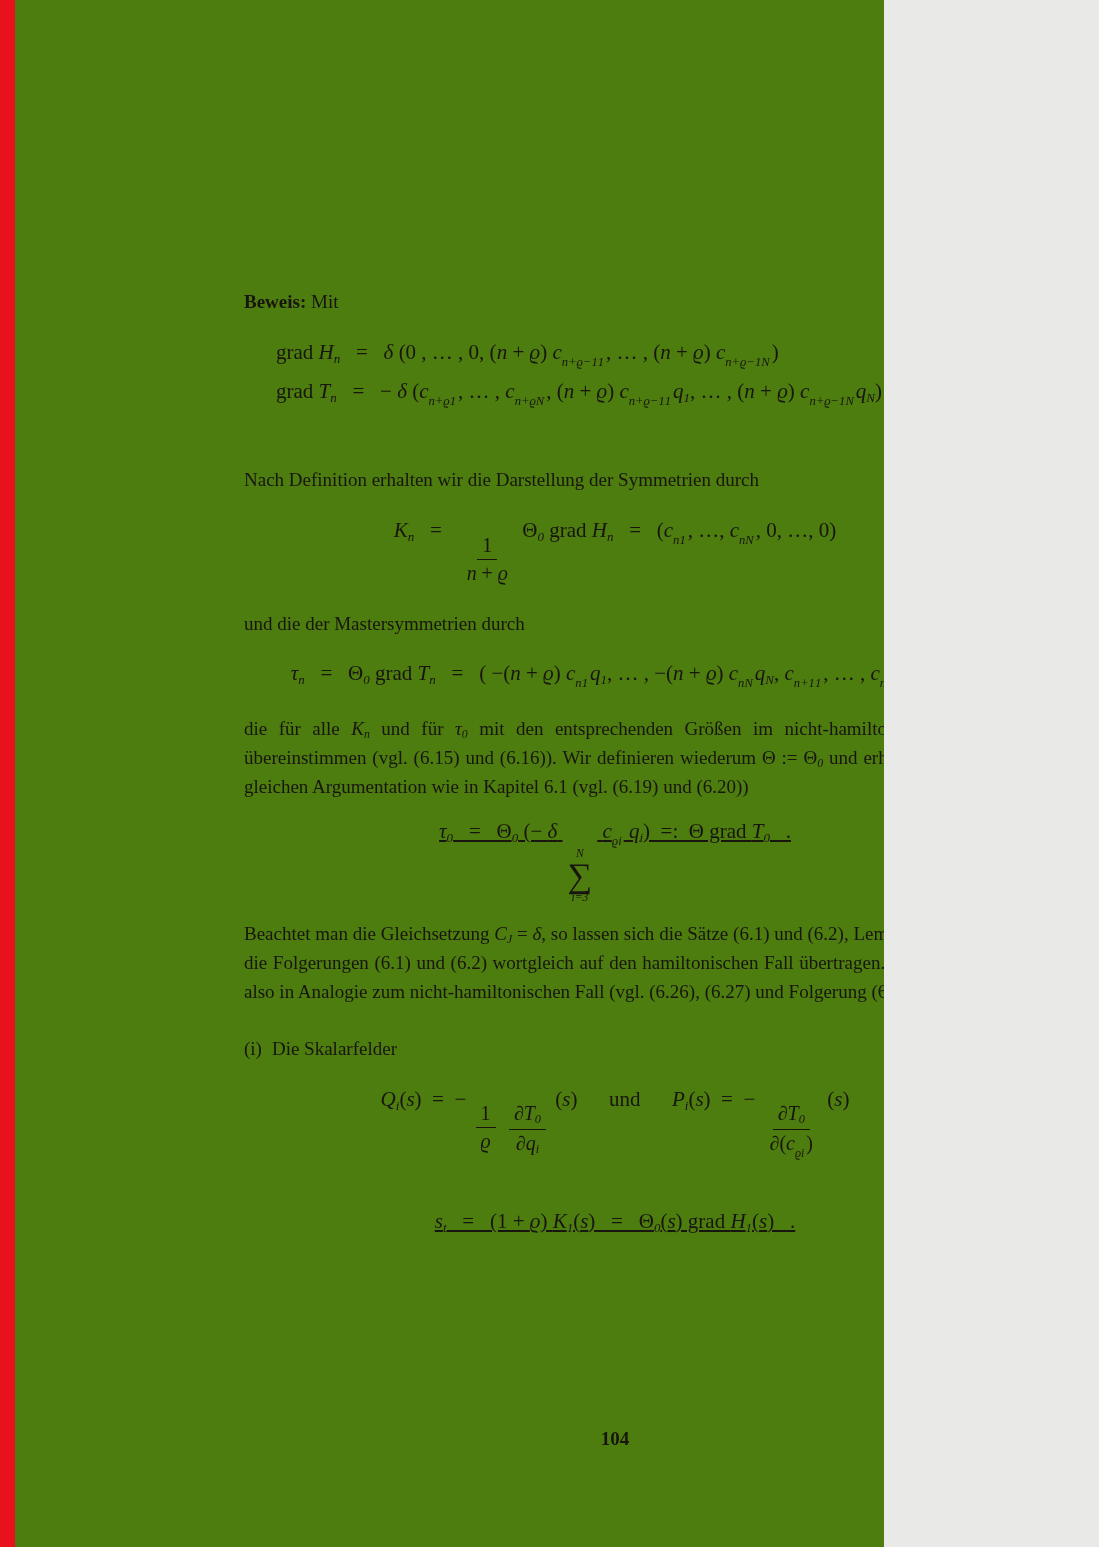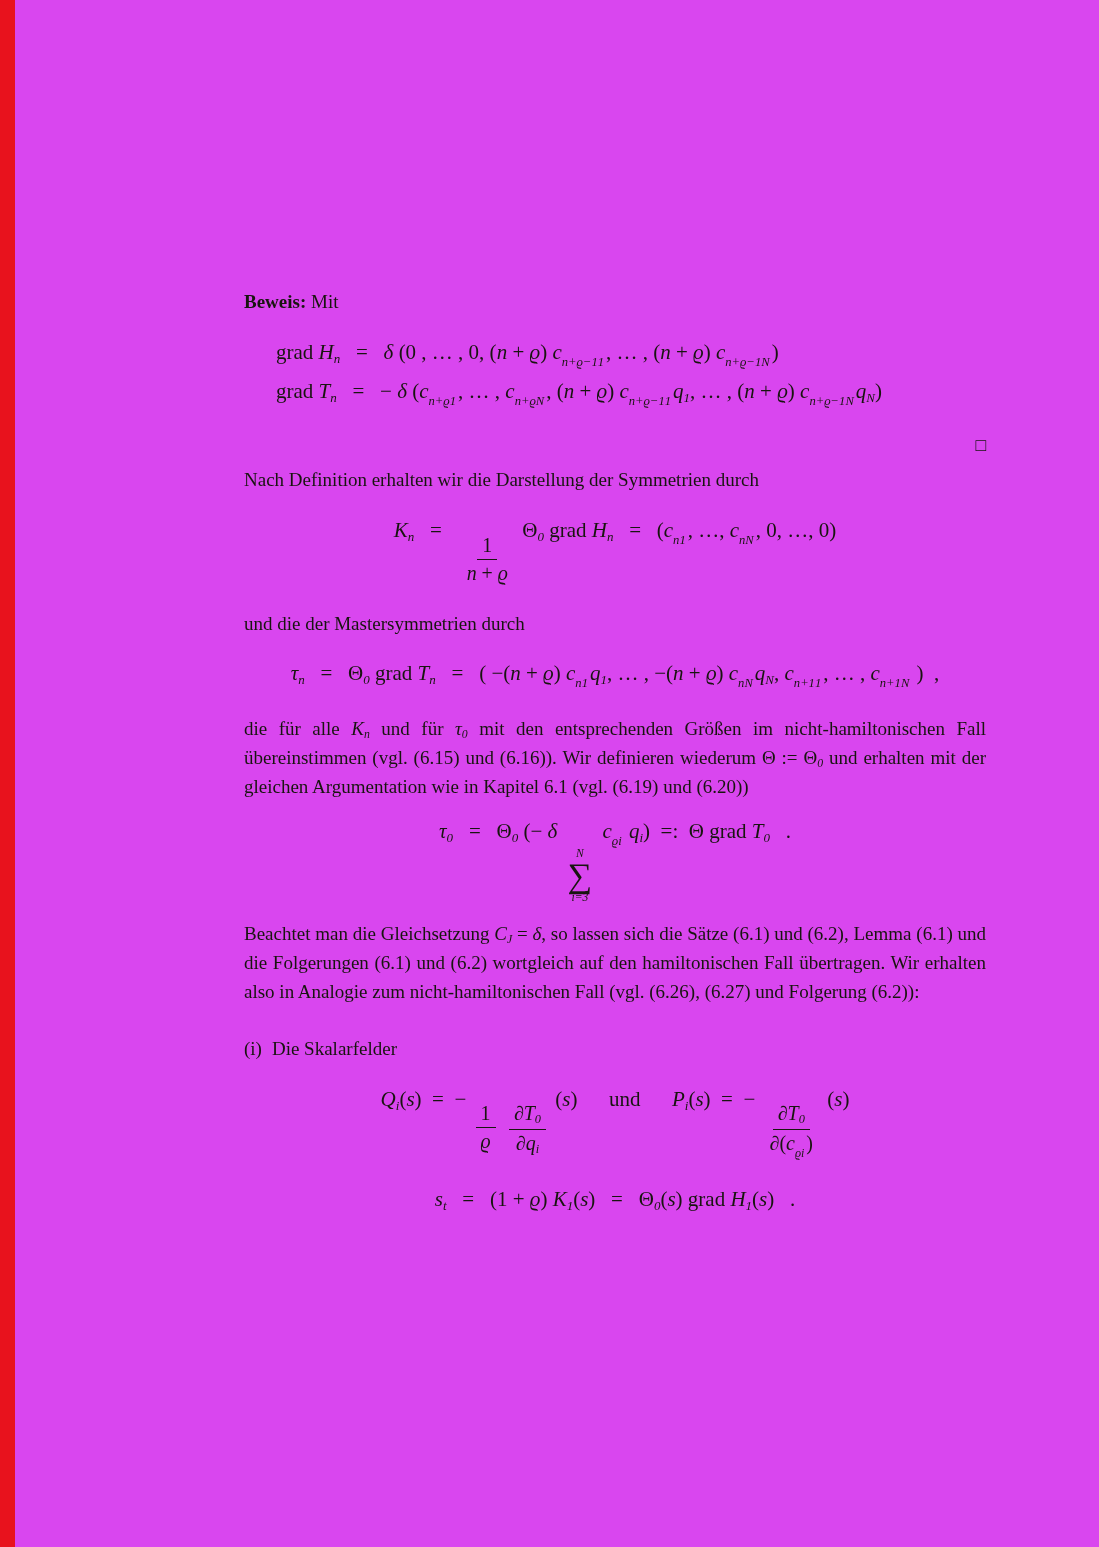--- a/index.html
+++ b/index.html
@@ -4,22 +4,22 @@
 <style>
   * { box-sizing: border-box; }
   html, body { margin: 0; padding: 0; }
   body {
     width: 1099px; height: 1547px;
     background: #e9e9e7;
     font-family: "Liberation Serif", "DejaVu Serif", serif;
   }
   .page {
     position: relative;
-    width: 1099px; height: 1547px;
-    background: #d946ef;
+    width: 884px; height: 1547px;
+    background: #4d7c0f;
     color: #18150f;
     overflow: hidden;
   }
   .scan-strip {
     position: absolute; left: 0; top: 0;
     width: 15px; height: 1547px;
     background: #e8121d;
   }
   .content {
     position: absolute; left: 244px; top: 288px; width: 742px;
@@ -55,22 +55,22 @@
   .p-karte { margin-bottom: 58px !important; }
   .p-nach { margin-bottom: 4px !important; }
   .p-master { margin-bottom: 2px !important; }
   .p-diefuer { margin-bottom: 2px !important; }
   .p-beachtet { margin-bottom: 2px !important; }
   .qed { float: right; font-size: 0.92em; font-style: normal; }
   .satz-heading { margin-top: 34px !important; font-weight: bold; text-align: left !important; }
   .item-line { margin-top: 28px !important; margin-left: 10px; text-align: left !important; }
   .item-label { margin-right: 10px; }
   .p-bilden { margin-left: 46px; margin-top: 6px; }
-  .display.tight { margin: 14px 0 16px; }
-  .display.last { margin-top: 24px; }
+  .display.tight { margin: 14px 0 16px; text-decoration: underline; }
+  .display.last { margin-top: 46px; text-decoration: underline; }
   .page-number {
     position: absolute; left: 244px; top: 1428px; width: 742px;
     text-align: center; font-weight: bold; font-size: 19px;
   }
 </style>
 </head>
 <body>
 
 <div class="page">
 
@@ -114,14 +114,15 @@
       <div class="fline"><span class="it">Q</span><sub>i</sub>(<span class="it">s</span>)  =  − <span class="frac"><span class="num">1</span><span class="den"><span class="it">ϱ</span></span></span> <span class="frac"><span class="num">∂<span class="it">T</span><sub>0</sub></span><span class="den">∂<span class="it">q</span><sub>i</sub></span></span> (<span class="it">s</span>)      und      <span class="it">P</span><sub>i</sub>(<span class="it">s</span>)  =  − <span class="frac"><span class="num">∂<span class="it">T</span><sub>0</sub></span><span class="den">∂(<span class="it">c</span><span class="ss"><span>ϱ</span><span>i</span></span>)</span></span> (<span class="it">s</span>)</div>
     </div>
 
 
     <div class="display last">
       <div class="fline"><span class="it">s</span><sub>t</sub>   =   (1 + <span class="it">ϱ</span>) <span class="it">K</span><sub>1</sub>(<span class="it">s</span>)   =   Θ<sub>0</sub>(<span class="it">s</span>) grad <span class="it">H</span><sub>1</sub>(<span class="it">s</span>)   .</div>
     </div>
 
   </div>
 
+  <div class="page-number">104</div>
 
 </div>
 
 </body></html>

